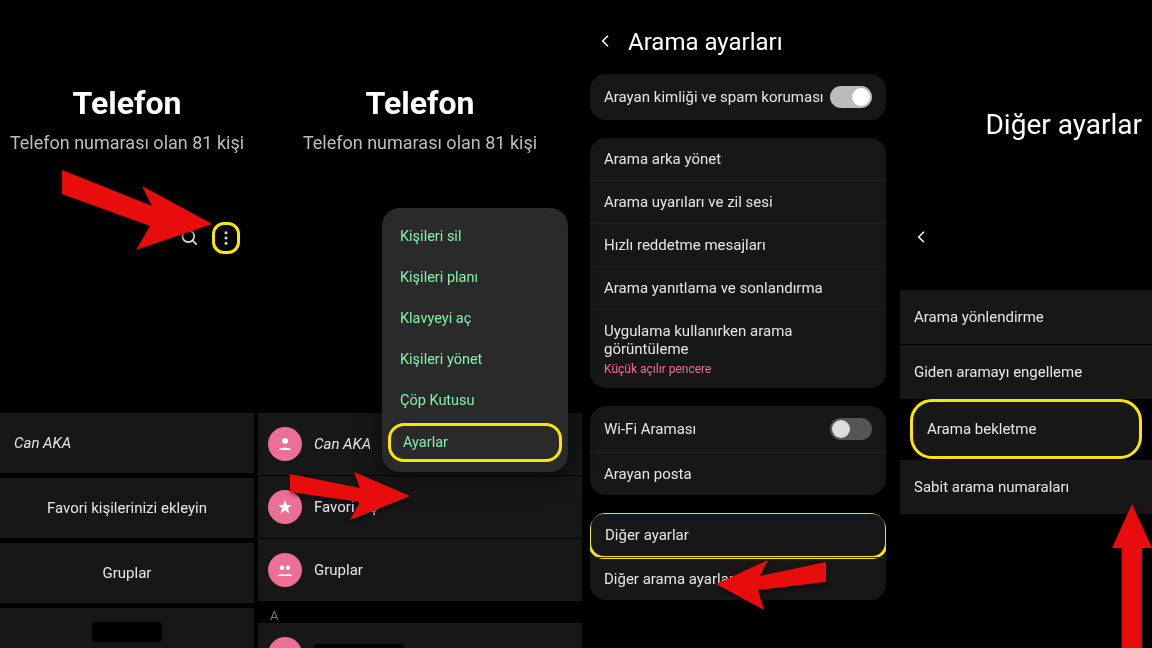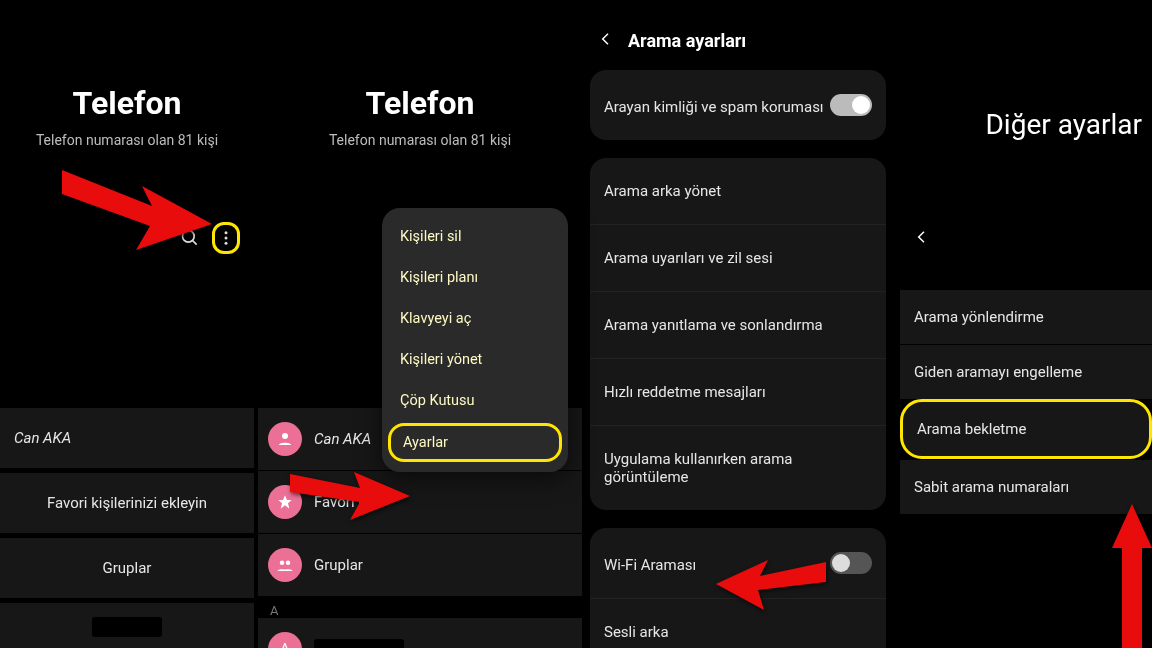--- a/index.html
+++ b/index.html
@@ -21,21 +21,21 @@
   .p3 { left: 584px; top: 0; width: 308px; }
   .p4 { left: 900px; top: 0; width: 252px; }
 
   .big-title {
     font-size: 32px;
     font-weight: 700;
     text-align: center;
     margin-top: 84px;
   }
   .sub-count {
-    font-size: 14px;
+    font-size: 18px;
     color: #bdbdbd;
     text-align: center;
     margin-top: 10px;
   }
 
   .toolbar { position: absolute; right: 10px; top: 222px; display: flex; align-items: center; gap: 12px; }
   .p1 .toolbar { right: 14px; }
   .search-ic svg, .more-ic svg { display:block; }
 
   .circle-yellow {
@@ -73,41 +73,41 @@
     width: 186px;
     background: #2a2a2a;
     border-radius: 18px;
     padding: 8px 0;
     z-index: 30;
     box-shadow: 0 6px 24px rgba(0,0,0,.6);
   }
   .menu-popup .mi {
     padding: 12px 18px;
     font-size: 14.5px;
-    color: #fef9c3;
+    color: #86efac;
     cursor: pointer;
   }
   .menu-popup .mi.highlight {
     border: 3px solid #ffe600;
     border-radius: 16px;
     margin: 2px 6px;
     padding: 8px 12px;
   }
 
   
   .p3 .hdr { display:flex; align-items:center; gap:14px; padding:28px 14px 18px 14px; }
   .p3 .hdr .back { font-size:20px; }
-  .p3 .hdr .ttl { font-size:18px; font-weight:700; }
+  .p3 .hdr .ttl { font-size:24px; font-weight:400; }
   .card {
     background:#171717;
     border-radius:16px;
     margin: 0 6px 18px 6px;
     overflow:hidden;
   }
-  .card .ci { padding:24px 14px; font-size:15px; color:#e6e6e6; display:flex; align-items:flex-end; justify-content:space-between; }
+  .card .ci { padding:12px 14px; font-size:15px; color:#e6e6e6; display:flex; align-items:center; justify-content:space-between; }
   .card .ci + .ci { border-top:1px solid #222; }
   .ci .sub { color:#ec6f95; font-size:12px; display:block; margin-top:4px; }
   .ci .left { max-width: 220px; }
 
   .toggle {
     width:42px; height:22px; border-radius:12px; background:#555; position:relative;
   }
   .toggle::after {
     content:""; position:absolute; width:18px; height:18px; border-radius:50%;
     background:#ddd; top:2px; left:2px;
@@ -126,21 +126,21 @@
   .p4 .back4 { position:absolute; left:14px; top:226px; font-size:20px; }
   .p4 .list { margin-top:148px; }
   .p4 .li {
     background:#171717;
     padding:18px 14px;
     font-size:15px;
     color:#e6e6e6;
     border-top:1px solid #000;
   }
   .p4 .li .sub2 { color:#ec6f95; font-size:12px; margin-top:4px; }
-  .p4 .li.highlight { border:3px solid #ffe600; border-radius:22px; margin:0 0; }
+  .p4 .li.highlight { border:3px solid #ffe600; border-radius:22px; margin:0 10px; }
 
   
   .arrow {
     position:absolute;
     z-index:50;
   }
   .arrow svg { filter: drop-shadow(1px 2px 2px rgba(0,0,0,.6)); }
 
   .redacted { background:#000; height:20px; border-radius:3px; display:inline-block; } .redacted.w70{width:70px;} .redacted.w90{width:90px;}
 
@@ -245,38 +245,39 @@
       </div>
     </div>
     <div class="card">
       <div class="ci">
           <span>Arama arka yönet</span>
         </div>
       <div class="ci">
           <span>Arama uyarıları ve zil sesi</span>
         </div>
       <div class="ci">
+          <span>Hızlı reddetme mesajları</span>
+        </div>
+      <div class="ci">
           <span>Arama yanıtlama ve sonlandırma</span>
-        </div>
-      <div class="ci">
-          <span>Hızlı reddetme mesajları</span>
         </div>
       <div class="ci">
         <span class="left">
           <span>Uygulama kullanırken arama görüntüleme</span>
+          <span class="sub">Küçük açılır pencere</span>
         </span>
       </div>
     </div>
     <div class="card">
       <div class="ci">
         <span>Wi-Fi Araması</span>
         <span class="toggle"></span>
       </div>
       <div class="ci">
-          <span>Sesli arka</span>
+          <span>Arayan posta</span>
         </div>
     </div>
     <div class="card">
       <div class="ci highlight">
           <span>Diğer ayarlar</span>
         </div>
       <div class="ci">
           <span>Diğer arama ayarları</span>
         </div>
     </div>

